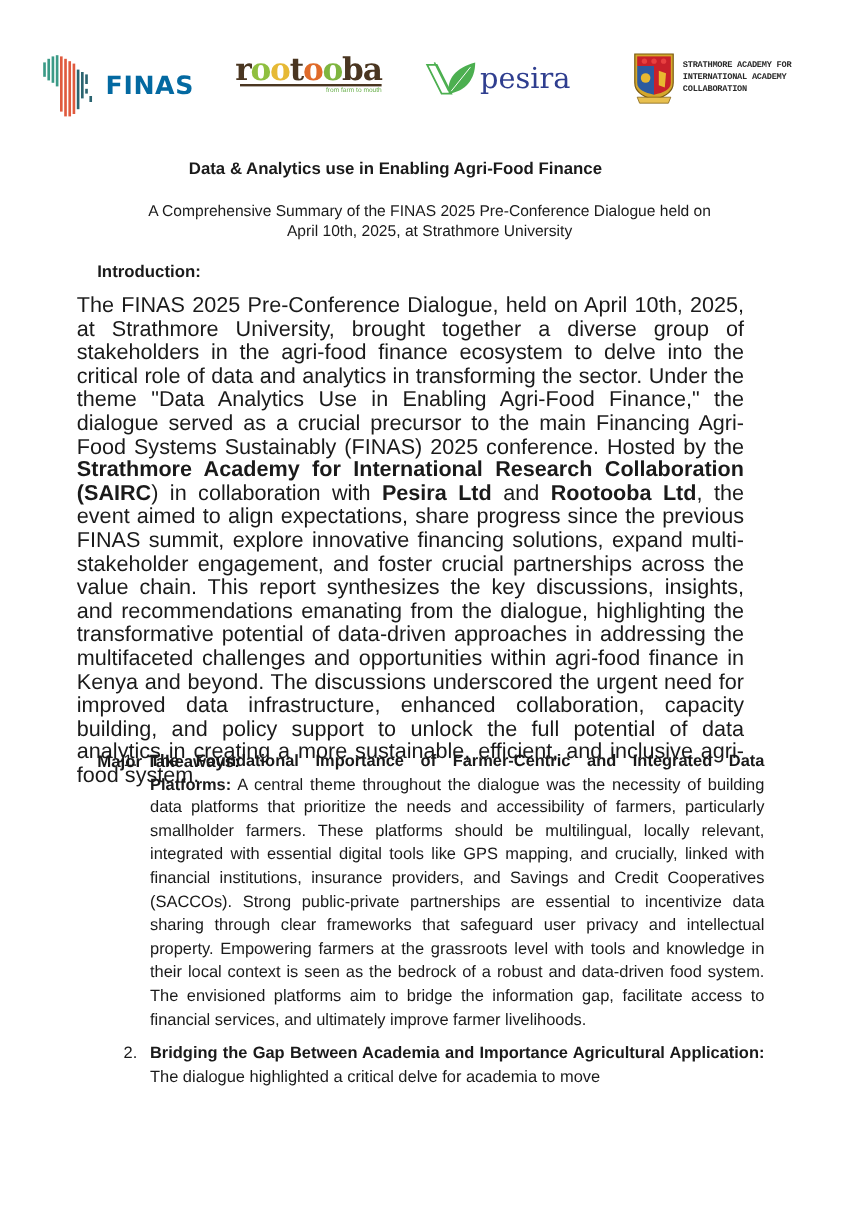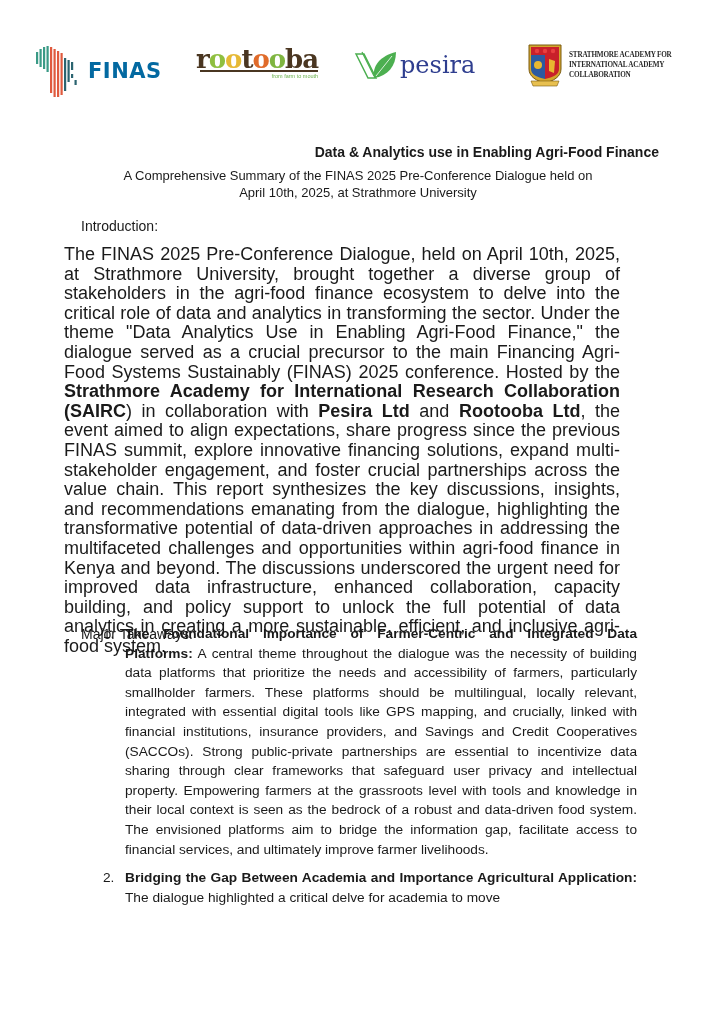--- a/index.html
+++ b/index.html
@@ -9,24 +9,24 @@
   .finas { left:34px; top:6px; }
   .finas-text { font-family:"DejaVu Sans", sans-serif; font-weight:bold; font-size:21px; color:#0369a1; margin-left:6px; letter-spacing:0.5px; }
   .rootooba { left:196px; top:8px; flex-direction:column; align-items:flex-end; }
   .rootooba-word { font-family:"DejaVu Serif", serif; font-weight:bold; font-size:26px; color:#4a3621; letter-spacing:-1px; line-height:26px; position:relative; }
   .rootooba-word .o1 { color:#8fbf3f; } .rootooba-word .o2 { color:#e6b935; } .rootooba-word .o3 { color:#e06b2a; } .rootooba-word .o4 { color:#7fb540; }
   .rootooba-line { width:118px; height:2px; background:#4a3621; margin-top:-2px; }
   .rootooba-tag { font-size:5.5px; color:#6ab04c; margin-top:1px; }
   .pesira { left:354px; top:10px; }
   .pesira-text { font-family:"DejaVu Serif", serif; font-size:24px; color:#2f3e8f; margin-left:2px; }
   .sairc { left:527px; top:5px; }
-  .sairc-text { font-family:Liberation Serif, serif; font-weight:bold; font-size:7.2px; line-height:10px; color:#2b2b2b; margin-left:6px; letter-spacing:-0.2px; }
-  .title { position:absolute; top:144px; left:0; width:659px; text-align:right; font-weight:bold; font-size:14px; }
+  .sairc-text { font-family:Liberation Mono, monospace; font-weight:bold; font-size:7.2px; line-height:10px; color:#2b2b2b; margin-left:6px; letter-spacing:-0.2px; }
+  .title { position:absolute; top:132px; left:0; width:659px; text-align:center; font-weight:bold; font-size:14px; }
   .subtitle { position:absolute; top:167px; left:118px; width:480px; text-align:center; font-size:13px; line-height:17px; }
-  .heading { position:absolute; left:81px; font-weight:normal; font-size:14px; }
+  .heading { position:absolute; left:81px; font-weight:bold; font-size:14px; }
   .para { position:absolute; left:64px; width:556px; font-size:18px; line-height:19.6px; text-align:justify; }
   .list { position:absolute; left:103px; width:534px; }
   .item { position:relative; padding-left:22px; font-size:13.7px; line-height:19.6px; text-align:justify; }
   .item .num { position:absolute; left:0; top:0; }
   .item + .item { margin-top:9px; }
   b { font-weight:bold; }
 </style>
 </head>
 <body>
 

